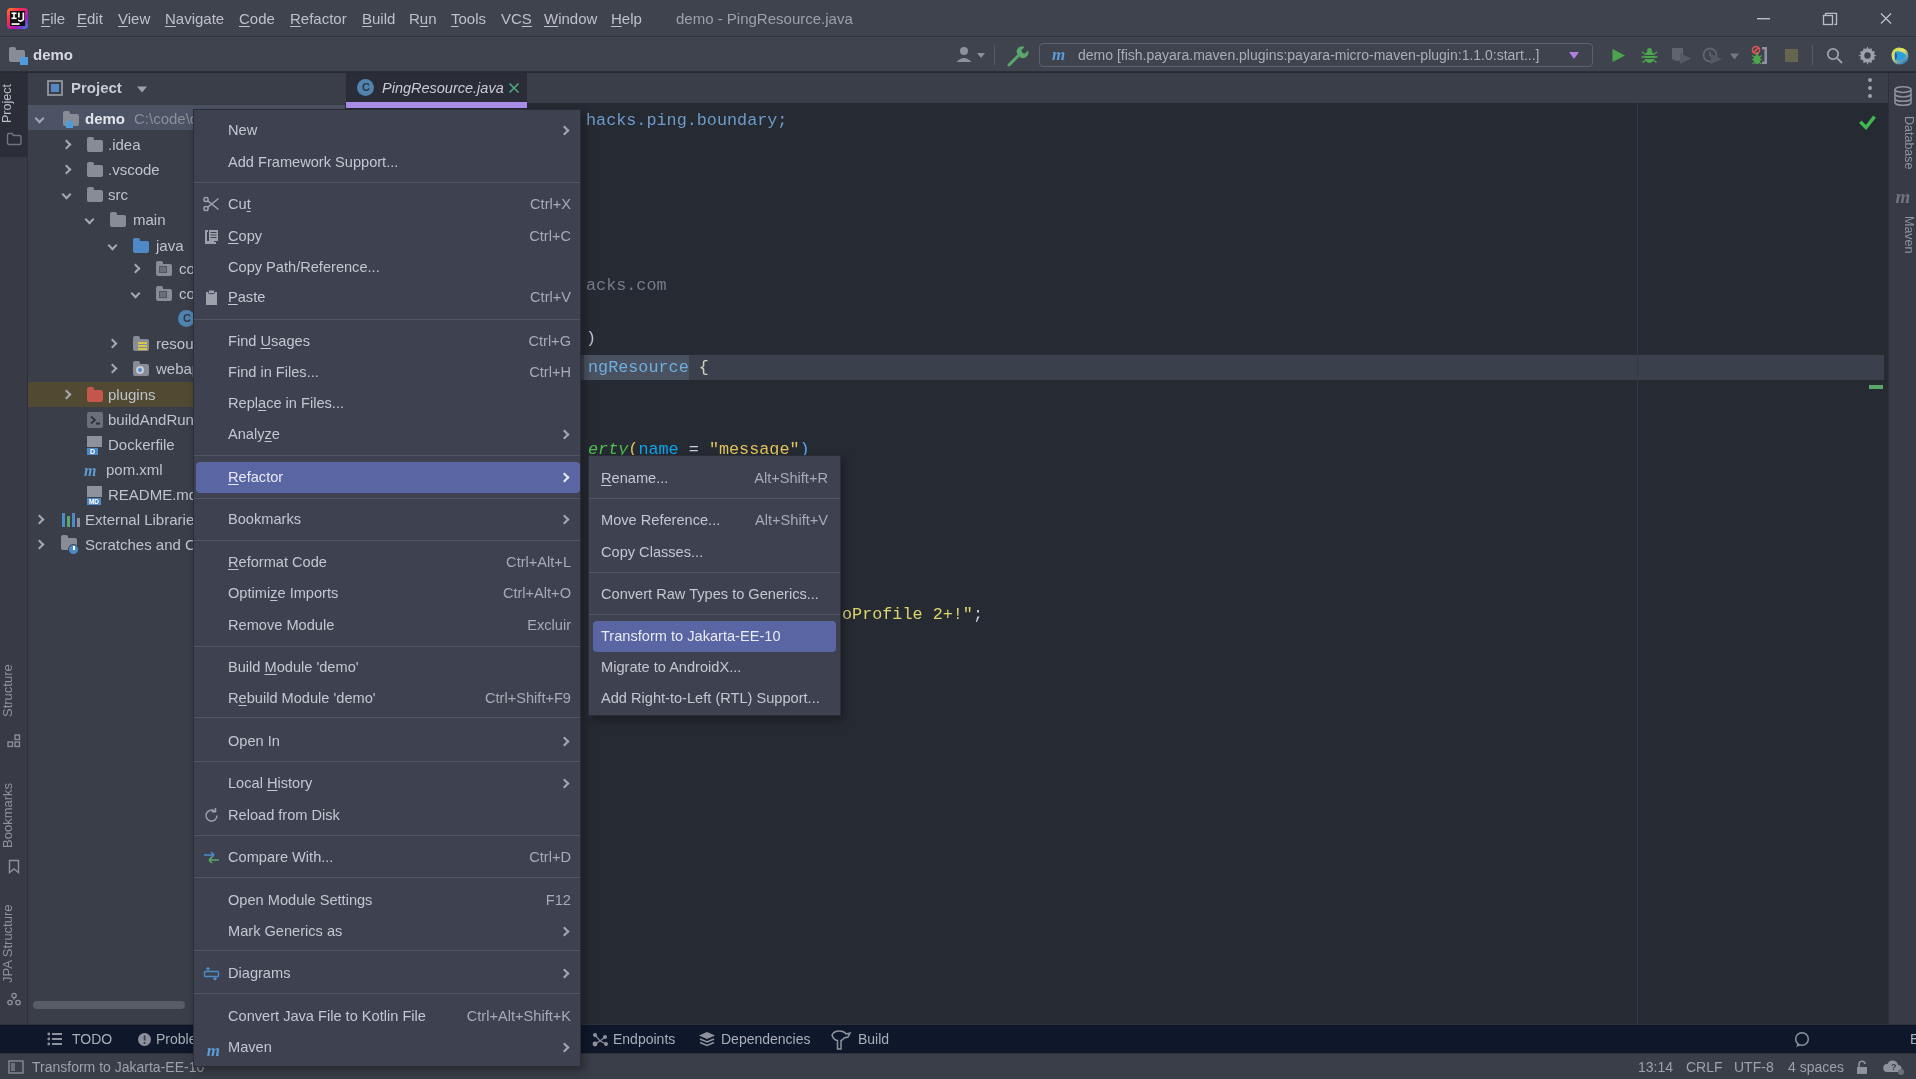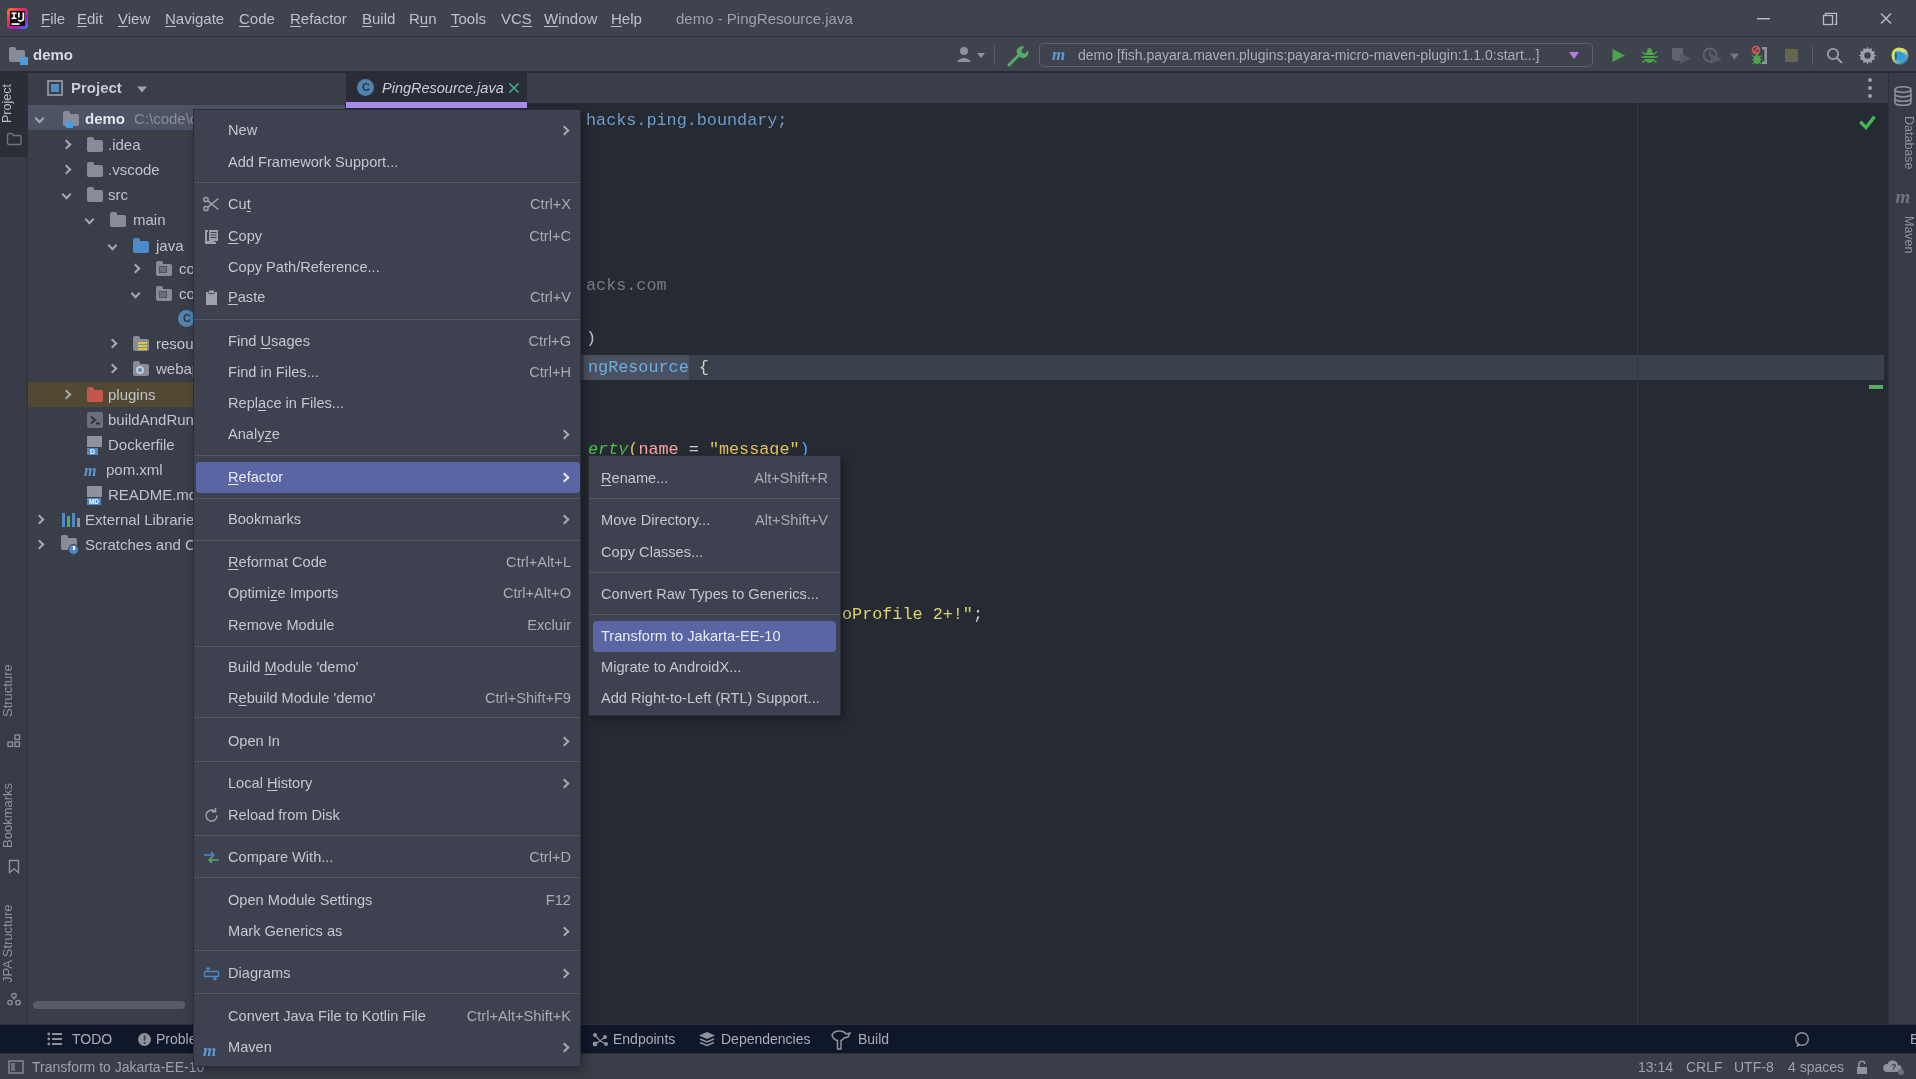--- a/index.html
+++ b/index.html
@@ -35,21 +35,21 @@
 
 .trow { position:absolute; left:0; width:317px; height:25px; line-height:25px; font-size:15px; color:#BFC3CD; white-space:nowrap; }
 .trow .cv { position:absolute; top:9px; }
 .sel { position:absolute; left:0; width:317px; height:25px; background:#4B5365; }
 .tgt { position:absolute; left:0; width:317px; height:25px; background:#514931; }
 
 
 .code { position:absolute; font-family:"Liberation Mono", monospace; font-size:16.8px; line-height:25px; white-space:pre; color:#BCC1CB; }
 
 
-#menu { left:193px; top:109px; width:388px; height:958px; background:#3E4250; border:1px solid #2B2E36; box-shadow:3px 4px 9px rgba(0,0,0,0.32); }
+#menu { left:193px; top:109px; width:388px; height:958px; background:#3E4250; border:1px solid #2B2E36; box-shadow:3px 4px 9px rgba(0,0,0,0.32);text-align:right; }
 #submenu { left:588px; top:455px; width:253px; height:261px; background:#3E4250; border:1px solid #2B2E36; box-shadow:3px 4px 9px rgba(0,0,0,0.32); }
 .mi { position:absolute; width:100%; height:31px; line-height:31px; font-size:14.6px; color:#C3C7D1; }
 .mi .lbl { position:absolute; left:34px; }
 .mi .sc { position:absolute; right:9px; color:#A7ABB6; }
 .mi .arr { position:absolute; right:12px; top:12px; }
 .mi .ico { position:absolute; left:9px; top:7px; width:17px; height:17px; }
 .msep { position:absolute; left:0; width:100%; height:1px; background:#515661; }
 .bbt { position:absolute; top:0; height:29px; line-height:29px; font-size:14px; color:#A9AEB8; }
 .sbt { position:absolute; top:0; height:26px; line-height:26px; font-size:14px; color:#9CA1AB; }
 .hl { position:absolute; left:2px; width:384px; height:31px; background:#5A66A3; border-radius:4px; }
@@ -332,21 +332,21 @@
     <div class="abs" style="left:5px;top:898px;width:152px;height:8px;background:#575C67;border-radius:4px"></div>
   </div>
   <div class="abs" id="editor">
     <div class="abs" style="left:0;top:252px;width:1539px;height:25px;background:#3B404D"></div>
     <div class="abs" style="left:239px;top:252px;width:105px;height:25px;background:#4A5160"></div>
     <div class="abs" style="left:1292px;top:0;width:1px;height:921px;background:#343945"></div>
     <div class="code" style="left:241px;top:5px;color:#6E9BC8">hacks.ping.boundary;</div>
     <div class="code" style="left:241px;top:170px;color:#767C87">acks.com</div>
     <div class="code" style="left:241px;top:223px;color:#BCC1CB">)</div>
     <div class="code" style="left:243px;top:252px"><span style="color:#6FAFDF">ngResource</span> <span style="color:#D6CFBE">{</span></div>
-    <div class="code" style="left:243px;top:334px"><span style="color:#4EC150;font-style:italic">erty</span><span style="color:#E0C060">(</span><span style="color:#fca5a5">name</span><span style="color:#C8CDD8"> = </span><span style="color:#E2C45C">"message"</span><span style="color:#56A8F5">)</span></div>
+    <div class="code" style="left:243px;top:334px"><span style="color:#4EC150;font-style:italic">erty</span><span style="color:#E0C060">(</span><span style="color:#0ea5e9">name</span><span style="color:#C8CDD8"> = </span><span style="color:#E2C45C">"message"</span><span style="color:#56A8F5">)</span></div>
     <div class="code" style="left:497px;top:499px"><span style="color:#DCD56C">oProfile 2+!"</span><span style="color:#C8CDD8">;</span></div>
     <svg class="abs" style="left:1514px;top:12px" width="17" height="15">
         <path d="M2.5 8 l4.5 4.5 L14.5 3" stroke="#3FB950" stroke-width="3.4" fill="none" stroke-linecap="square"></path>
       </svg>
     <div class="abs" style="left:1524px;top:282px;width:14px;height:4px;background:#59A869"></div>
   </div>
   <div class="abs" id="rightstripe">
     <svg class="abs" style="left:4px;top:13px" width="20" height="20" viewBox="0 0 20 20">
       <ellipse cx="10" cy="3.6" rx="8" ry="2.8" fill="none" stroke="#8D929C" stroke-width="1.5"></ellipse>
       <path d="M2 3.6 v12.8 c0 1.6 3.6 2.9 8 2.9 s8 -1.3 8 -2.9 v-12.8" fill="none" stroke="#8D929C" stroke-width="1.5"></path>
@@ -558,21 +558,21 @@
         <span class="arr chev r"></span>
       </div>
   </div>
   <div class="abs" id="submenu">
     <div class="mi" style="top:7px">
         <span class="lbl" style="left:12px"><u>R</u>ename...</span>
         <span class="sc" style="right:12px">Alt+Shift+R</span>
       </div>
     <div class="msep" style="top:42px"></div>
     <div class="mi" style="top:49px">
-        <span class="lbl" style="left:12px">Move Directory...</span>
+        <span class="lbl" style="left:12px">Move Reference...</span>
         <span class="sc" style="right:12px">Alt+Shift+V</span>
       </div>
     <div class="mi" style="top:81px">
         <span class="lbl" style="left:12px">Copy Classes...</span>
       </div>
     <div class="msep" style="top:116px"></div>
     <div class="mi" style="top:123px">
         <span class="lbl" style="left:12px">Convert Raw Types to Generics...</span>
       </div>
     <div class="msep" style="top:158px"></div>

